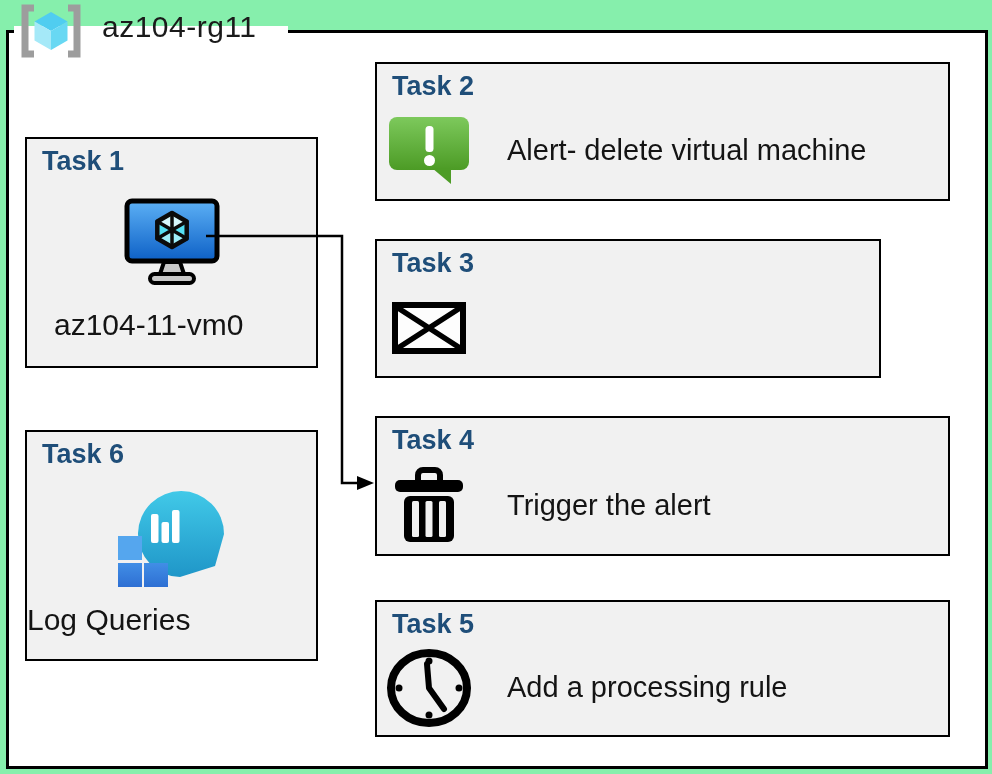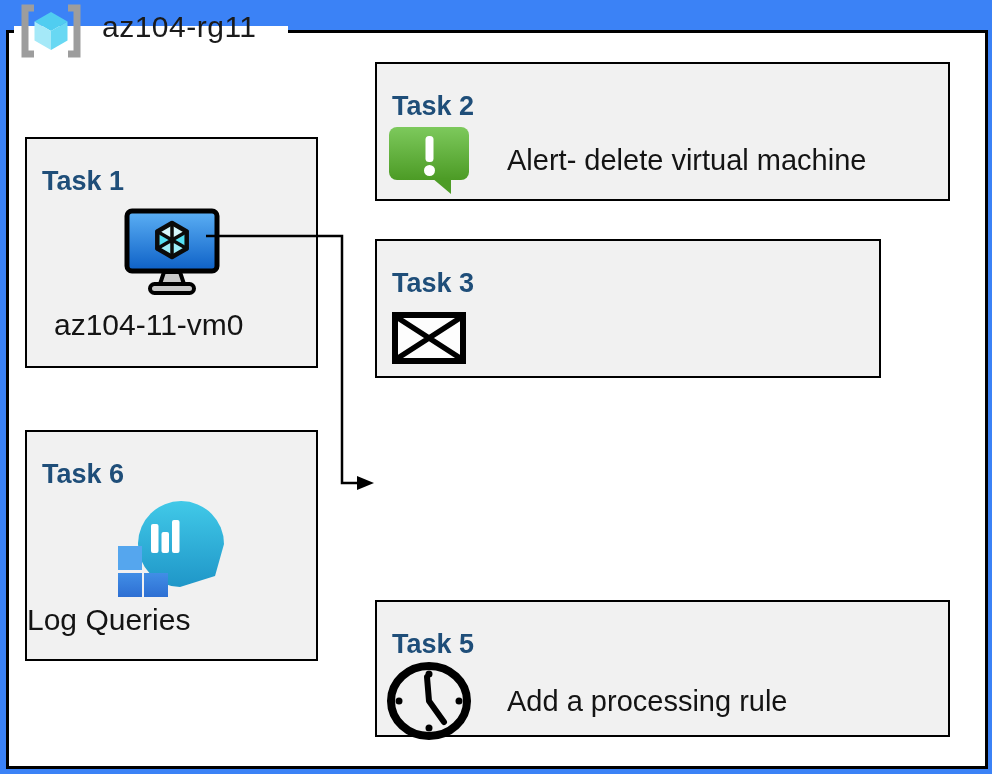--- a/index.html
+++ b/index.html
@@ -1,38 +1,38 @@
 <!DOCTYPE html>
 <html style="--task-title: #1F4E79; --box-fill: #F1F1F1; --box-border: #000000; --alert-green-top: #7DC95C; --alert-green-bottom: #4C9B25; --vm-screen-top: #5CB0F5; --vm-screen-bottom: #0D60C6; --rg-cube-top: #50CDF0; --rg-cube-left: #A5E9F8; --rg-cube-right: #68D8F3; --rg-bracket: #9D9D9D; --log-teal-top: #41C9E8; --log-teal-bottom: #1F96C8; --log-square-light: #55A6EE; --log-square-dark: #3B83DE;"><head>
 <meta charset="utf-8">
 <style>
   html,body{margin:0;padding:0;background:#fff;}
   .canvas{
-    position:relative;width:992px;height:774px;background:#3b82f6;
+    position:relative;width:992px;height:774px;background:#86efac;
     font-family:"Liberation Sans",sans-serif;overflow:hidden;
   }
   .outer-box{
     position:absolute;left:6px;top:30px;width:982px;height:739px;
     border:3px solid var(--box-border,#000);box-sizing:border-box;background:#fff;
   }
   .border-gap-cover{
     position:absolute;left:14px;top:26px;width:274px;height:11px;background:#fff;
   }
   .rg-icon{position:absolute;left:13px;top:3px;}
   .rg-label{
     position:absolute;left:102px;top:10px;font-size:30px;color:#1a1a1a;letter-spacing:.5px;
   }
   .task{
     position:absolute;background:var(--box-fill,#f1f1f1);
     border:2.5px solid var(--box-border,#000);box-sizing:border-box;
     display:flex;flex-direction:column;
   }
   .task-title{
     font-size:27px;font-weight:700;color:var(--task-title,#1F4E79);
-    padding:7px 0 0 15px;line-height:1.15;margin-top:20px;
+    padding:7px 0 0 15px;line-height:1.15;
   }
   
   .task-row{flex:1;display:flex;align-items:center;gap:26px;}
   .icon-slot{width:104px;display:flex;justify-content:center;align-items:center;}
   .task-label{font-size:29px;color:#141414;white-space:nowrap;}
   
   .col-icon{flex:1;display:flex;align-items:center;justify-content:center;}
   .label-left{font-size:30px;color:#141414;padding:0 0 24px 27px;}
   .label-center{font-size:30px;color:#141414;text-align:left;padding-bottom:22px;}
   #task1{left:25px;top:137px;width:293px;height:231px;}
@@ -136,20 +136,36 @@
     <div class="task-row">
       <div class="icon-slot">
         <svg width="74" height="52" viewBox="0 0 74 52">
           <rect x="3" y="3" width="68" height="46" fill="#fdfdfd" stroke="#000" stroke-width="6"></rect>
           <path d="M6 6 L68 46 M68 6 L6 46" stroke="#000" stroke-width="5.5"></path>
         </svg>
       </div>
     </div>
   </div>
 
+  <div class="task" id="task4">
+    <div class="task-title">Task 4</div>
+    <div class="task-row">
+      <div class="icon-slot">
+        <svg width="76" height="78" viewBox="0 0 76 78">
+          <rect x="27" y="4" width="22" height="16" rx="5" fill="none" stroke="#000" stroke-width="6"></rect>
+          <rect x="4" y="14" width="68" height="12" rx="5" fill="#000"></rect>
+          <rect x="13" y="30" width="50" height="46" rx="6" fill="#000"></rect>
+          <rect x="21" y="35" width="7" height="36" rx="1.5" fill="#f1f1f1"></rect>
+          <rect x="34.5" y="35" width="7" height="36" rx="1.5" fill="#f1f1f1"></rect>
+          <rect x="48" y="35" width="7" height="36" rx="1.5" fill="#f1f1f1"></rect>
+        </svg>
+      </div>
+      <div class="task-label">Trigger the alert</div>
+    </div>
+  </div>
 
   <div class="task" id="task5">
     <div class="task-title">Task 5</div>
     <div class="task-row">
       <div class="icon-slot">
         <svg width="88" height="82" viewBox="0 0 88 82">
           <ellipse cx="44" cy="41" rx="38" ry="35" fill="none" stroke="#000" stroke-width="8"></ellipse>
           <circle cx="44" cy="14" r="3.5" fill="#000"></circle>
           <circle cx="74" cy="41" r="3.5" fill="#000"></circle>
           <circle cx="44" cy="68" r="3.5" fill="#000"></circle>

